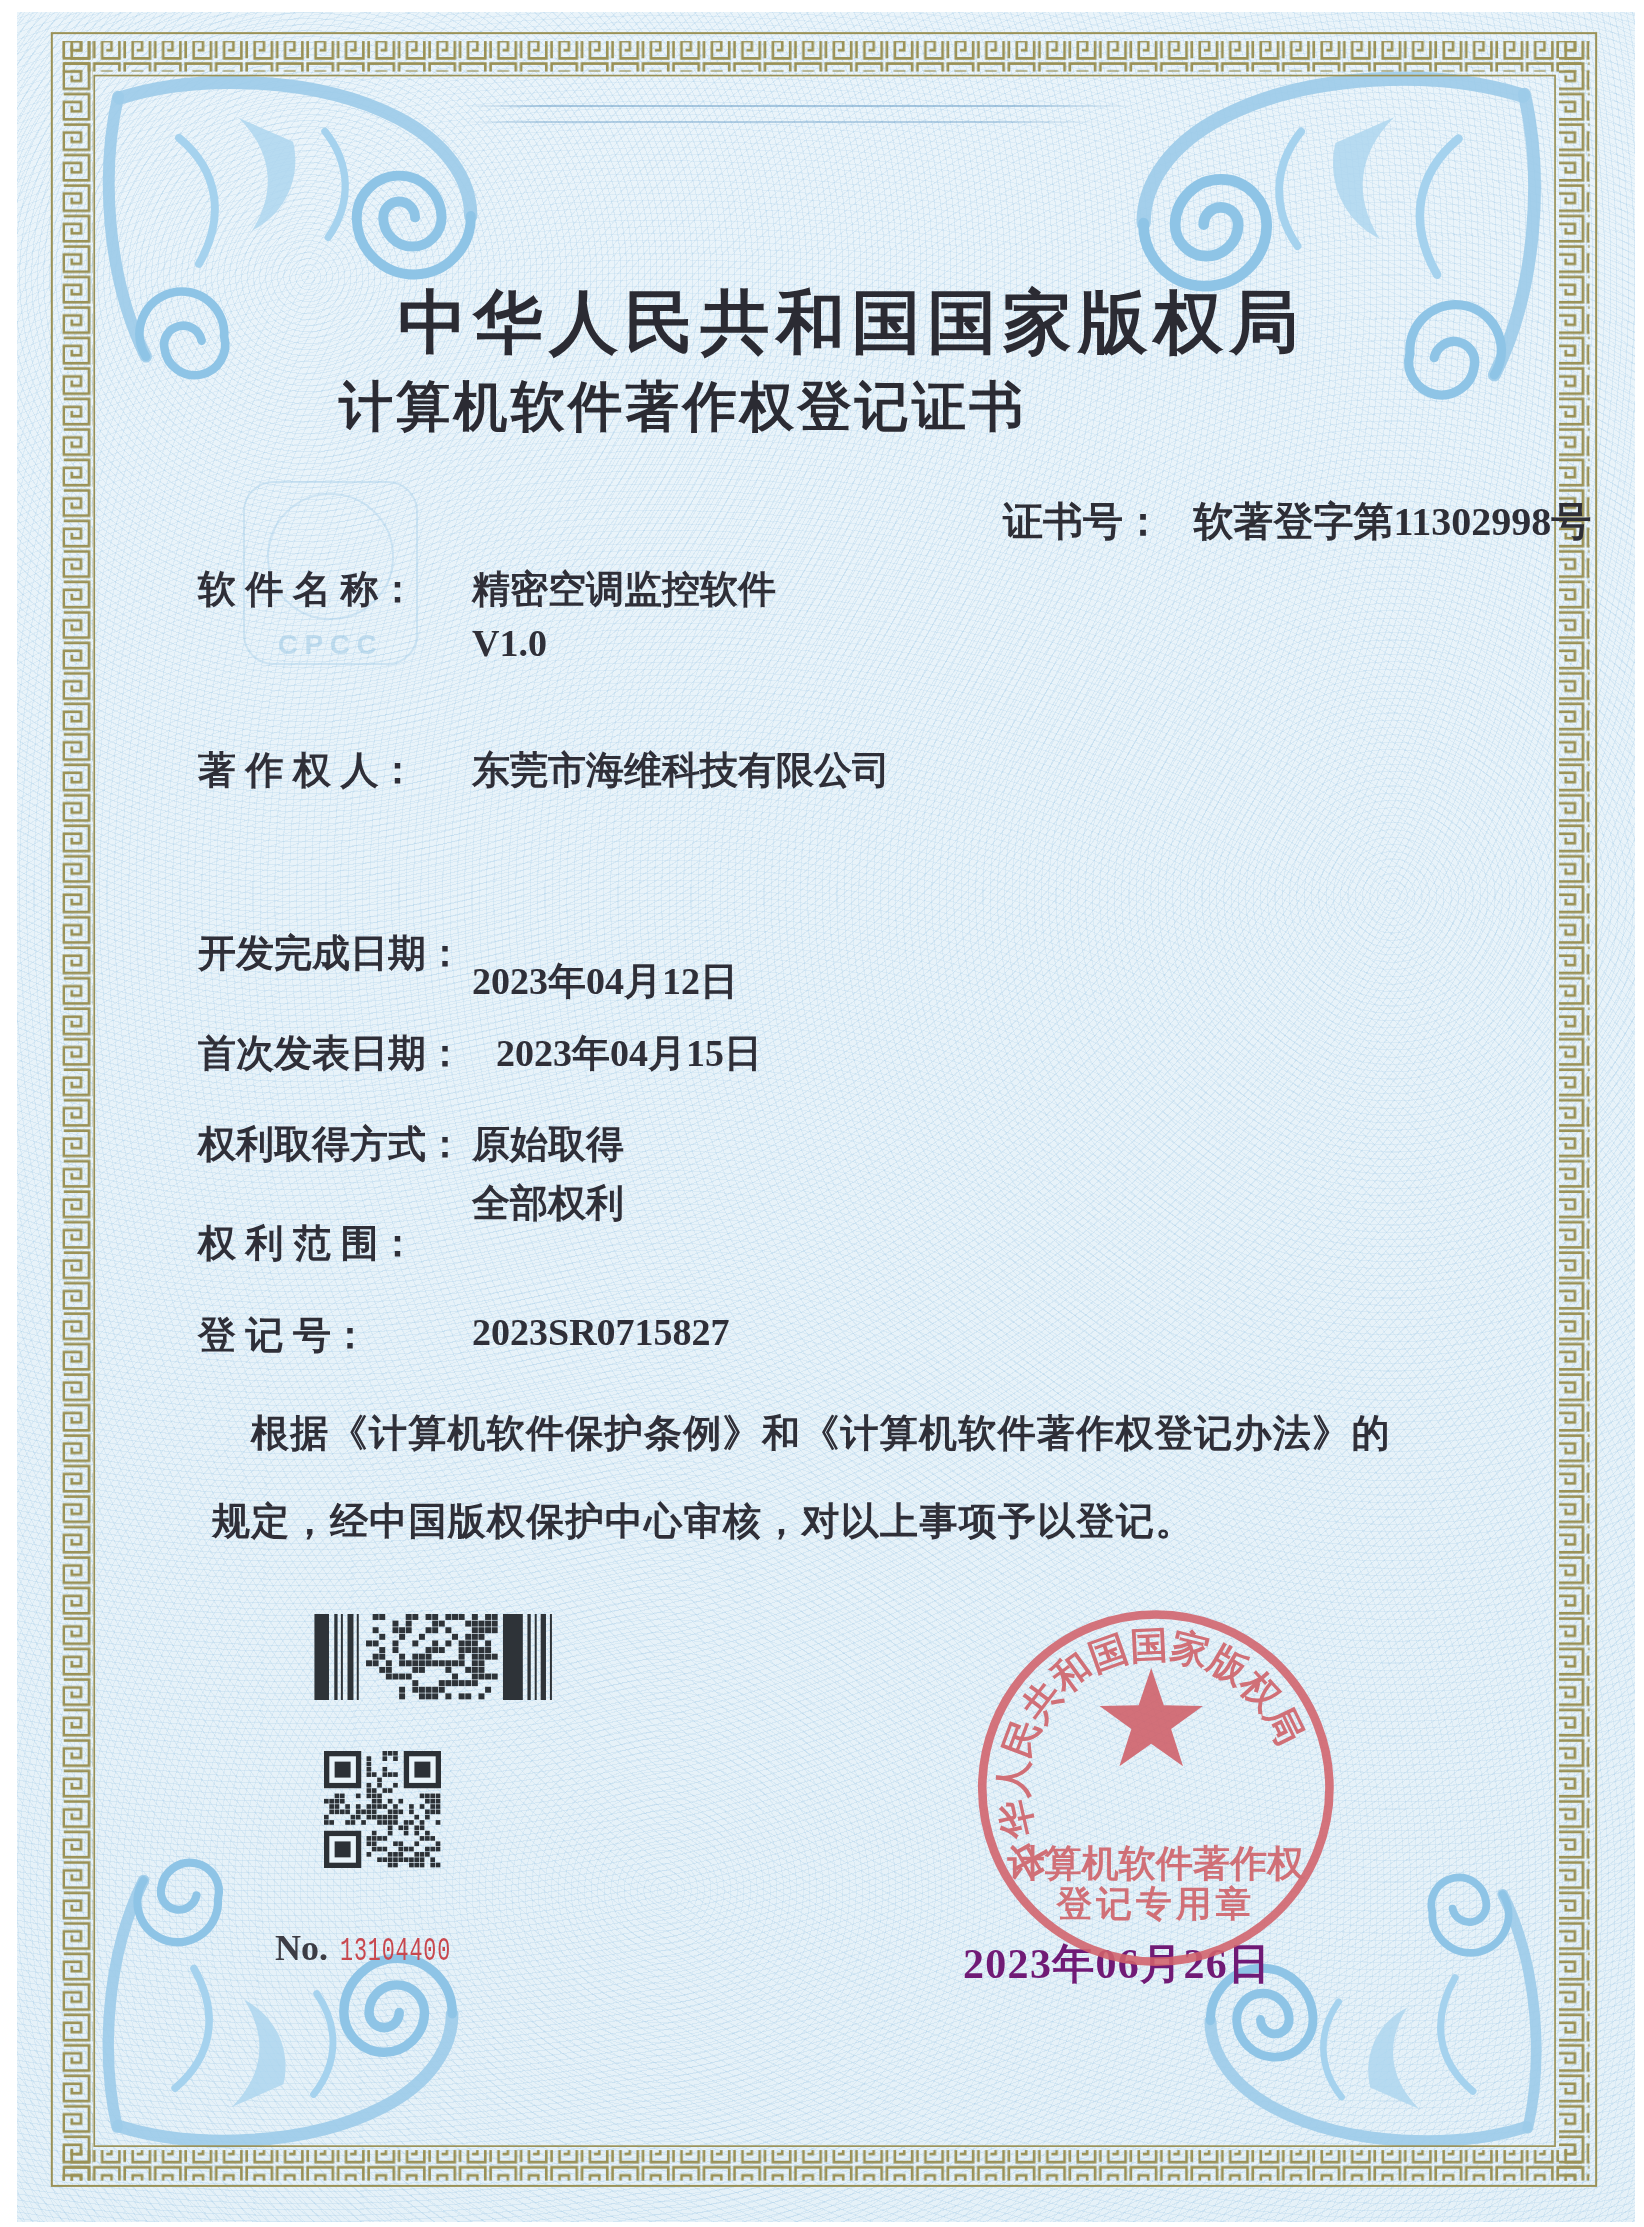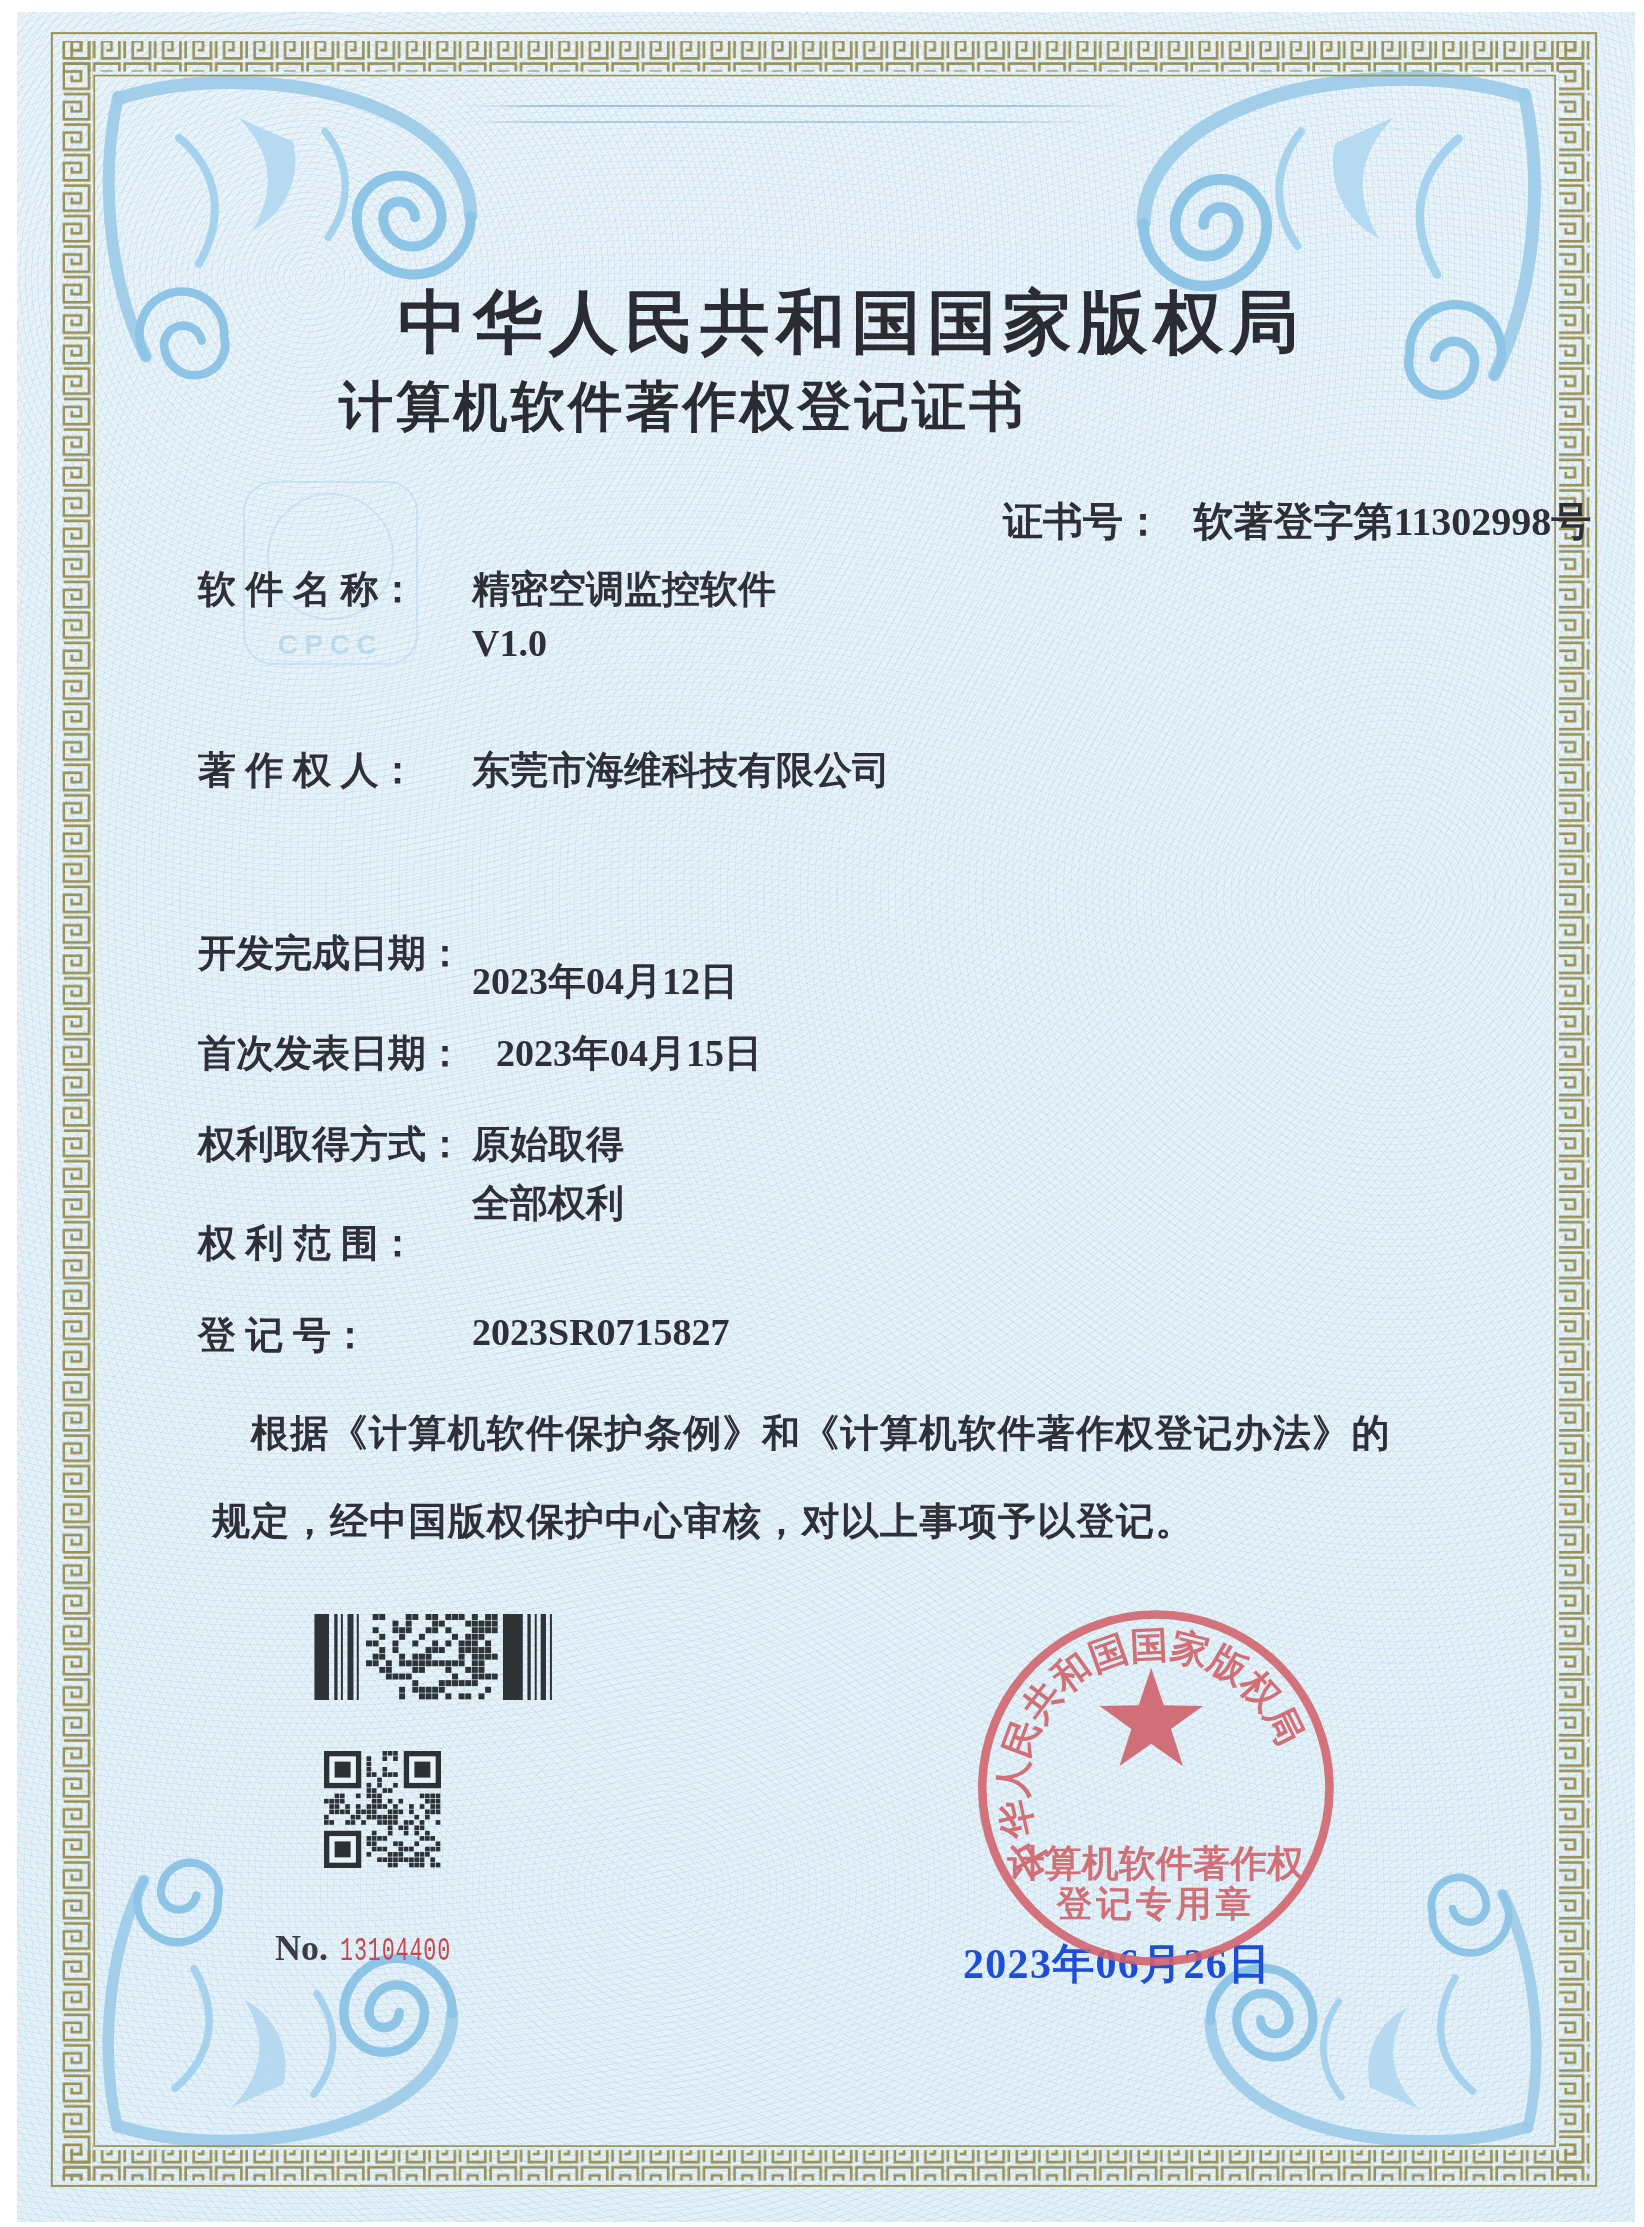--- a/index.html
+++ b/index.html
@@ -19,21 +19,21 @@
   .title { font-size:69px; font-weight:700; letter-spacing:6.6px; white-space:nowrap; }
   .subtitle { font-size:54px; font-weight:700; letter-spacing:3.3px; white-space:nowrap; }
   .certno { font-size:40px; font-weight:700; white-space:nowrap; color:#2e2e36;}
   .certno .gap { display:inline-block; width:30.5px; }
   .flabel,.fvalue { font-size:38px; font-weight:700; white-space:nowrap; color:#2f2f38; }
   .para { font-size:38px; font-weight:700; white-space:nowrap; color:#2f2f38; letter-spacing:1.3px;}
   .serial-prefix { font-size:36px; font-weight:600; color:#3c3c44; }
   .serial-num { font-family:"Liberation Mono","DejaVu Sans Mono",monospace;
                 font-size:34px; color:#c8474e; letter-spacing:1.3px;
                 display:inline-block; transform:scaleX(.64); transform-origin:left center; }
-  .issue-date { font-size:42px; font-weight:700; letter-spacing:1.3px; color:#1d4ed8; white-space:nowrap; }
+  .issue-date { font-size:42px; font-weight:700; letter-spacing:1.3px; color:#701a75; white-space:nowrap; }
   
   .wm { left:243px; top:481px; width:175px; height:184px; opacity:.5; }
   .wm .rr { position:absolute; inset:0; border:2.7px solid rgba(165,205,232,.85); border-radius:30.5px; }
   .wm .cc { position:absolute; left:24px; top:12px; width:123px; height:123px;
             border:2.7px solid rgba(165,205,232,.8); border-radius:50%; }
   .wm .tt { position:absolute; left:0; right:0; bottom:4px; text-align:center;
             font-family:"Liberation Sans","DejaVu Sans",sans-serif;
             font-size:28px; font-weight:700; letter-spacing:6.6px; color:rgba(150,196,226,.95); }
   
   .scanline { height:2px; background:linear-gradient(90deg, rgba(110,160,200,0), rgba(110,160,200,.55) 12%, rgba(110,160,200,.55) 82%, rgba(110,160,200,0)); }

